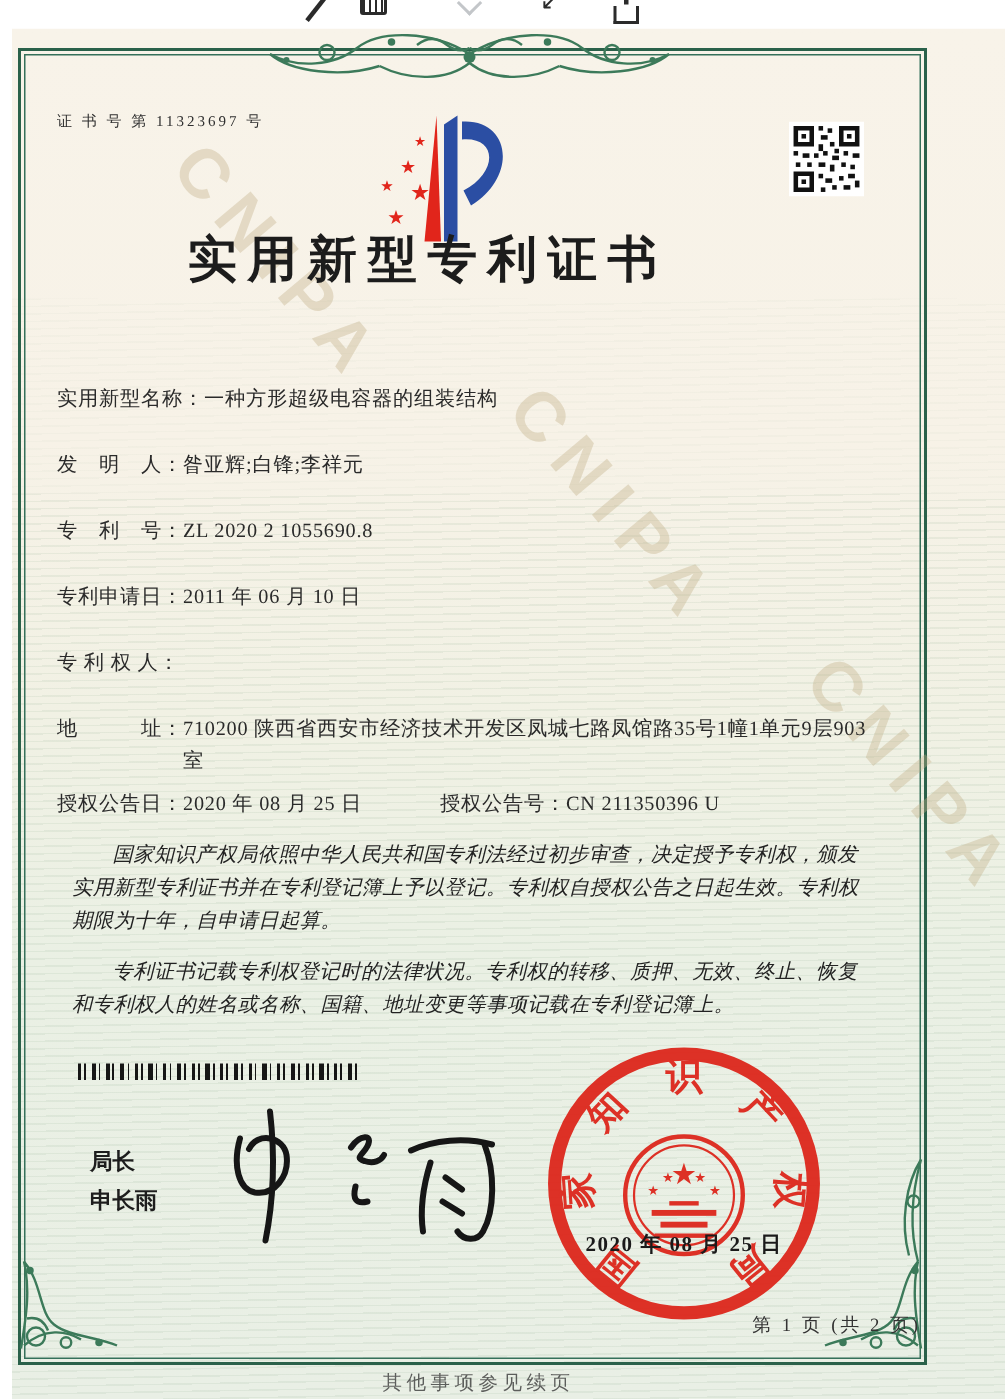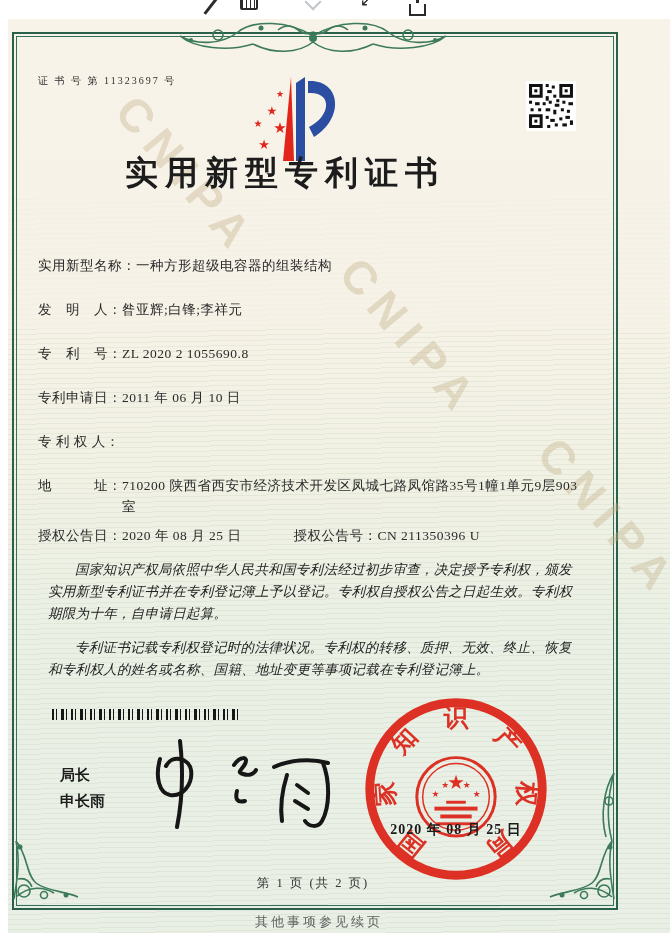--- a/index.html
+++ b/index.html
@@ -65,21 +65,21 @@
 
   .signer{position:absolute;left:52px;top:748px;font-family:"Liberation Sans","DejaVu Sans",sans-serif;
           font-size:15px;font-weight:600;color:#1d1d1d;line-height:1;}
   .signer div{margin-bottom:11px;}
   .signature{position:absolute;left:128px;top:716px;}
 
   .seal{position:absolute;left:350px;top:672px;}
   .seal-date{position:absolute;left:362px;top:802px;width:172px;text-align:center;
              font-size:14px;letter-spacing:1px;color:#1a1a1a;font-weight:600;}
 
-  .page-info{position:absolute;left:4px;top:856px;width:602px;text-align:center;
+  .page-info{position:absolute;left:4px;top:856px;width:602px;text-align:right;
              font-size:12.5px;letter-spacing:2px;color:#333;}
 
   .cont-note{position:absolute;left:0;top:894px;width:602px;text-align:center;font-size:13px;
              letter-spacing:3px;color:#3a3a3a;opacity:.8;filter:blur(.3px);margin-left:10px;}
 </style>
 </head>
 <body>
 
 <div class="screen">
 

